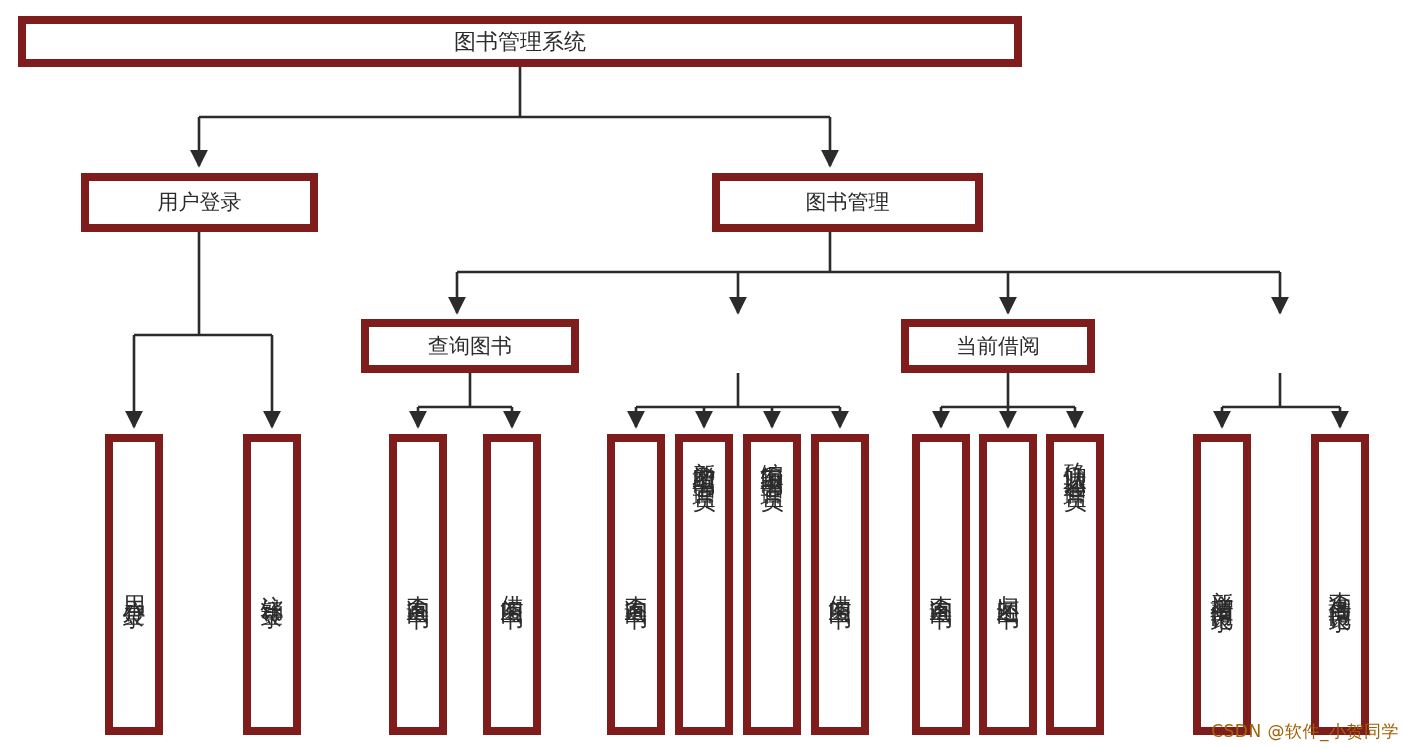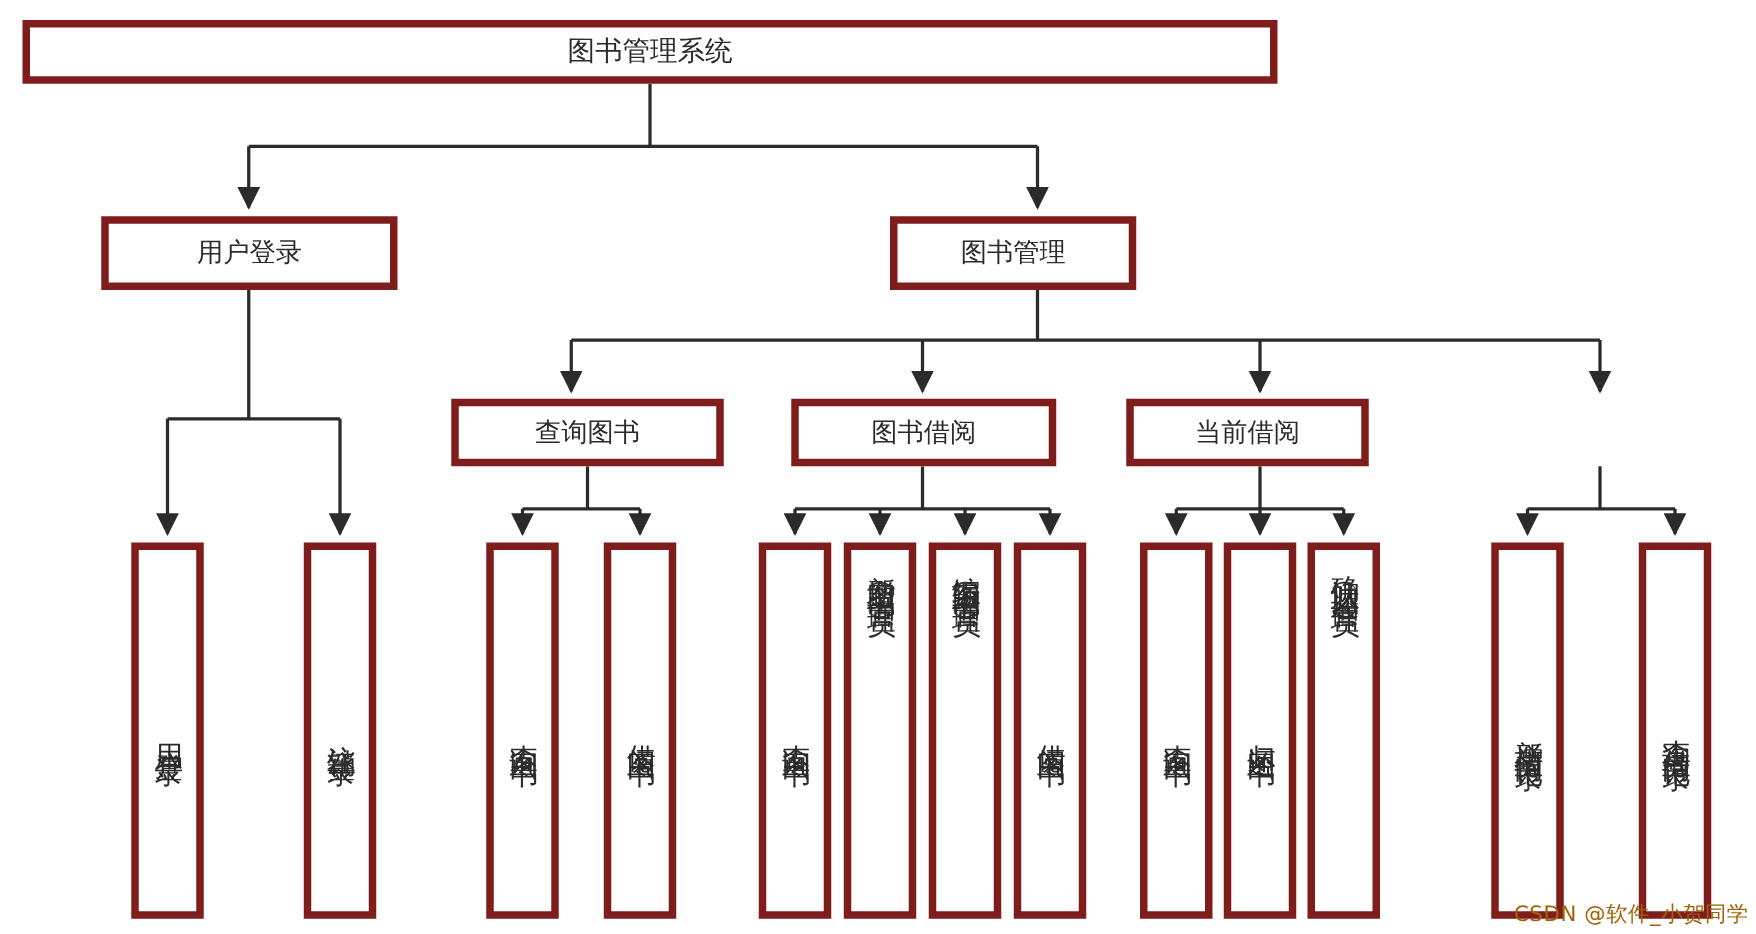--- a/index.html
+++ b/index.html
@@ -6,21 +6,21 @@
   body{
     width:1405px;height:747px;overflow:hidden;
     font-family:"DejaVu Sans","Liberation Sans",sans-serif;
   }
   #stage{position:relative;width:1405px;height:747px;background:#fff;}
   svg#wires{position:absolute;left:0;top:0;width:1405px;height:747px;}
 
   .node{
     position:absolute;
     background:#ffffff;
-    border:6px solid #7f1d1d;
+    border:8px solid #7f1d1d;
     box-sizing:border-box;
     display:flex;
     align-items:center;
     justify-content:center;
   }
   .node .label{
     color:#2b2b2b;
     line-height:1.0;
     white-space:pre;
     text-align:center;
@@ -112,29 +112,26 @@
     </g>
   </svg>
 
   <div class="node horiz root" style="left:18px;top:16px;width:1004px;height:51px;">
     <span class="label">图书管理系统</span>
   </div>
 
   <div class="node horiz" style="left:81px;top:173px;width:237px;height:59px;">
     <span class="label">用户登录</span>
   </div>
-  <div class="node horiz" style="left:712px;top:173px;width:197px;height:59px;">
+  <div class="node horiz" style="left:712px;top:173px;width:271px;height:59px;">
     <span class="label">图书管理</span>
   </div>
 
   <div class="node horiz" style="left:361px;top:319px;width:218px;height:54px;">
     <span class="label">查询图书</span>
-  </div>
-  <div class="node horiz" style="left:633px;top:319px;width:212px;height:54px;">
-    <span class="label">图书借阅</span>
   </div>
   <div class="node horiz" style="left:901px;top:319px;width:194px;height:54px;">
     <span class="label">当前借阅</span>
   </div>
 
   <div class="node vert center" style="left:105px;top:434px;width:58px;height:301px;">
     <span class="label">用户登录</span>
   </div>
   <div class="node vert center" style="left:243px;top:434px;width:58px;height:301px;">
     <span class="label">注销登录</span>

